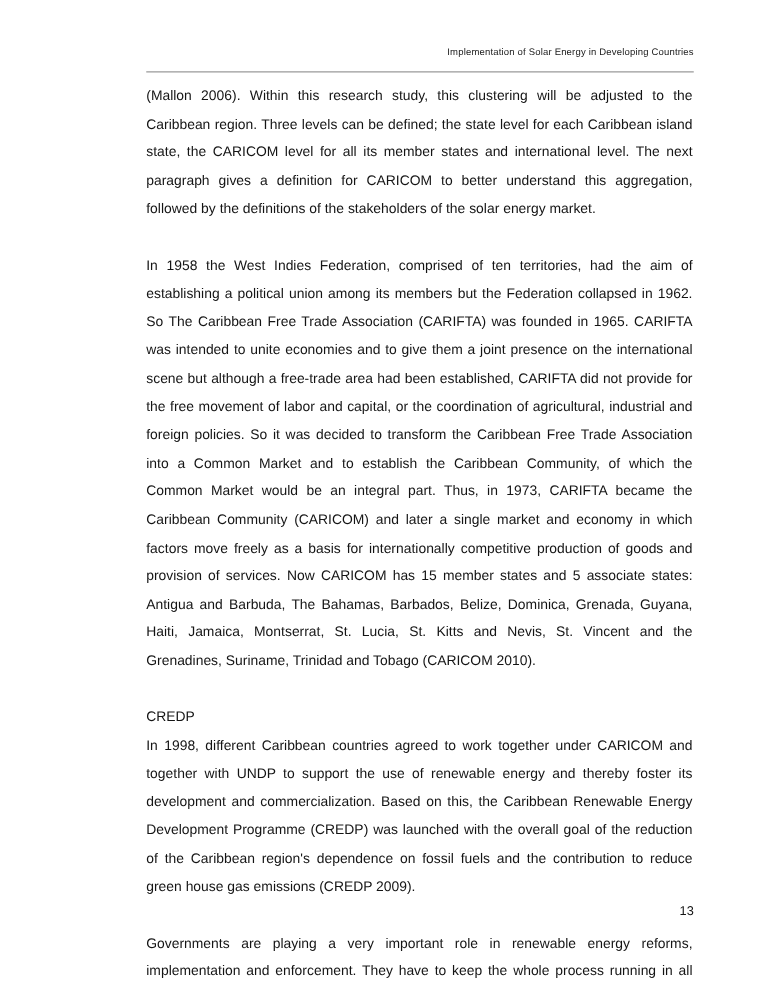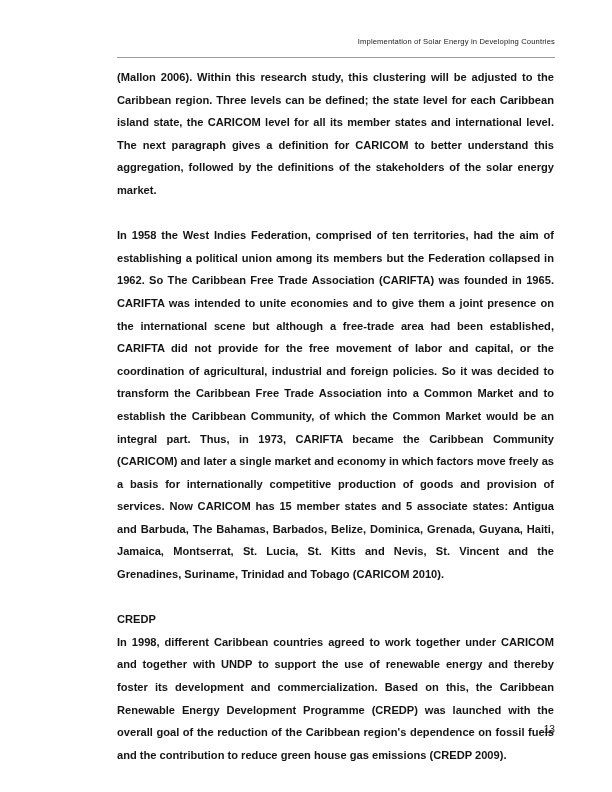--- a/index.html
+++ b/index.html
@@ -57,35 +57,34 @@
     width: 437px;
   }
   p.para {
     margin: 0;
     font-size: 11.1px;
     line-height: 22.6px;
     text-align: justify;
     text-justify: inter-word;
     color: #141414;
     letter-spacing: 0.01px;
-    font-weight: bold;
   }
   p.para.last-line-natural {
     text-align-last: left;
   }
   .para-gap {
     height: 22.6px;
   }
   .subhead {
     margin: 0;
     font-size: 11.1px;
     line-height: 22.6px;
     text-align: left;
     color: #141414;
-    font-weight: bold;
+    font-weight: normal;
   }
   
   .page-number {
     position: absolute;
     left: 0;
     top: 723px;
     width: 438px;
     text-align: right;
     font-size: 10.2px;
     line-height: 14px;

